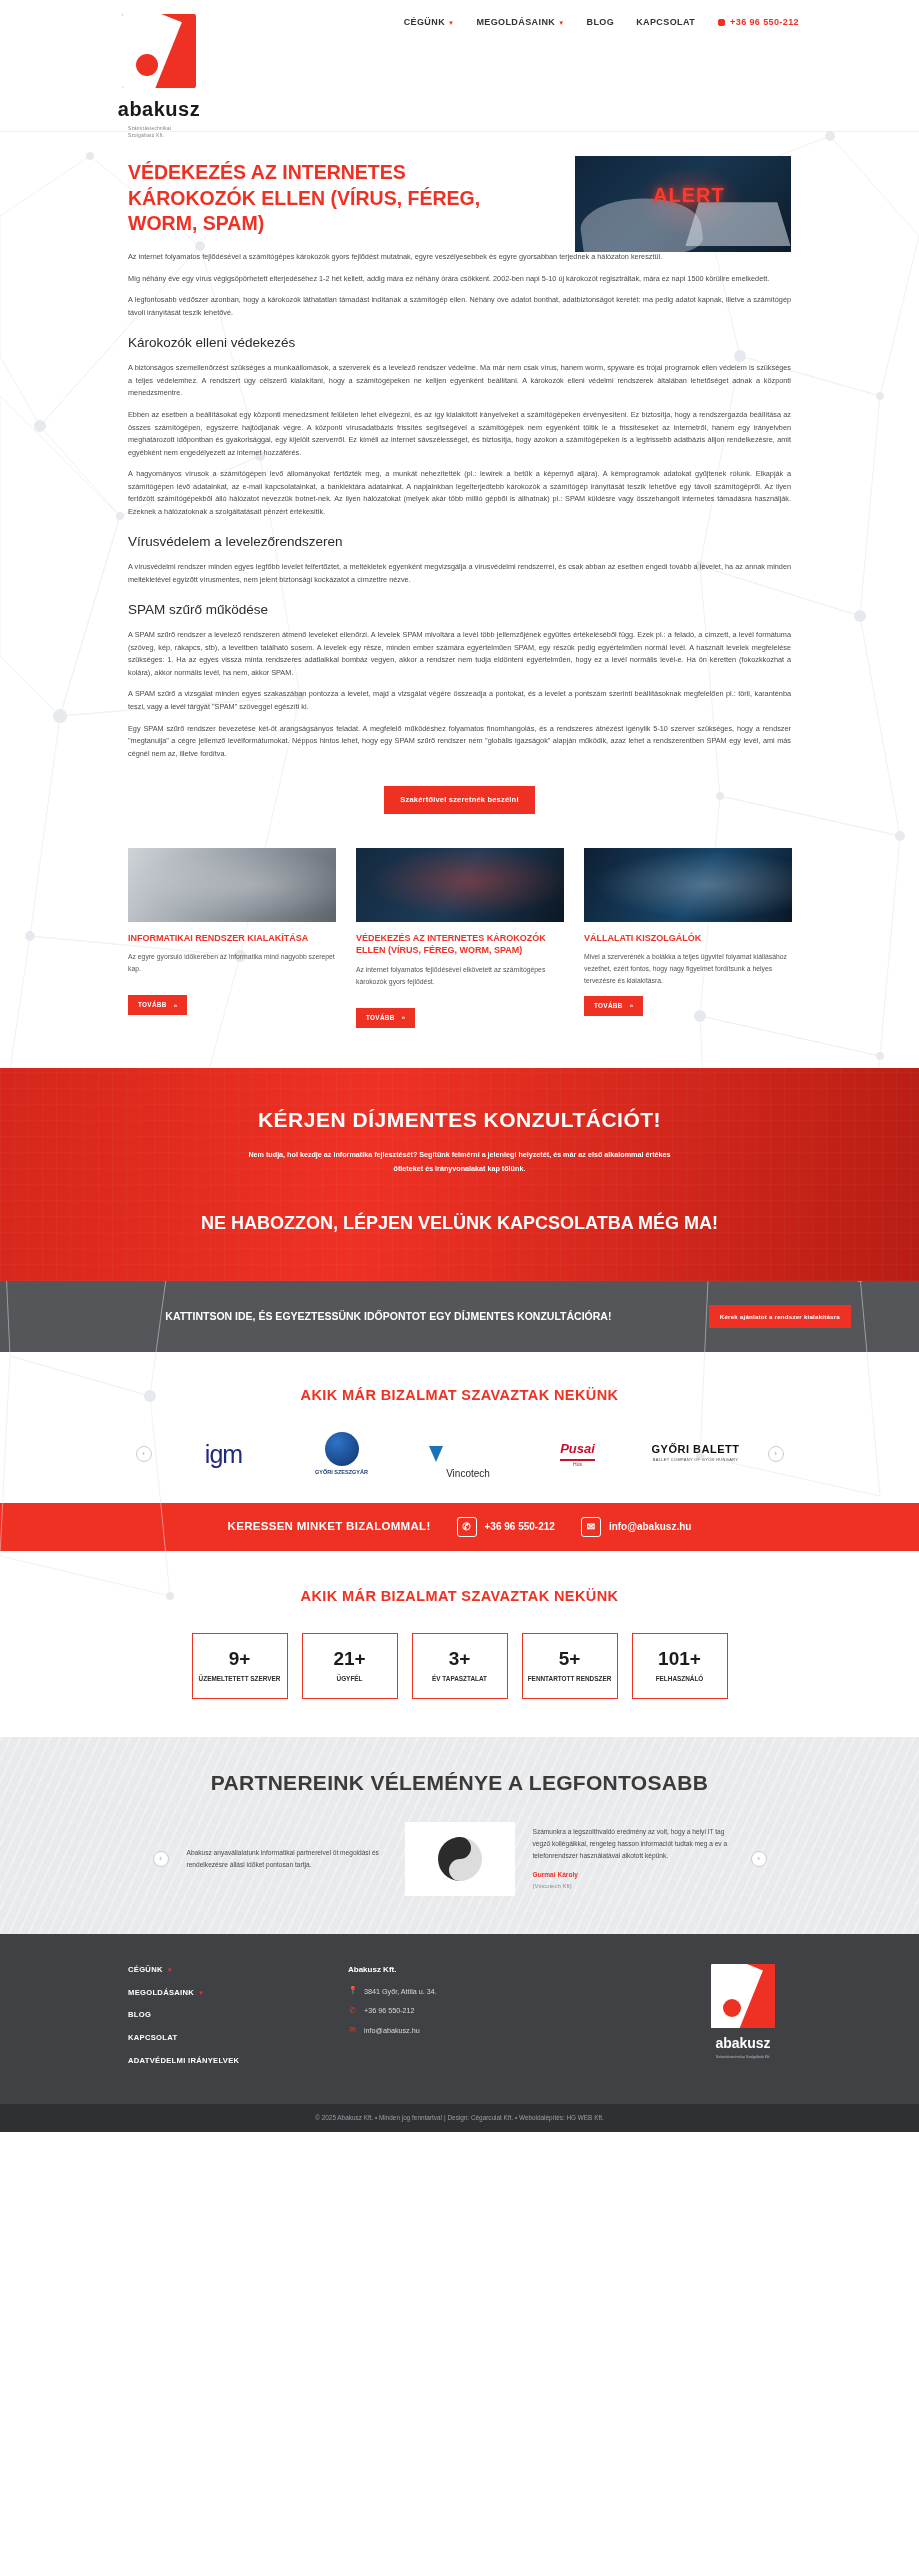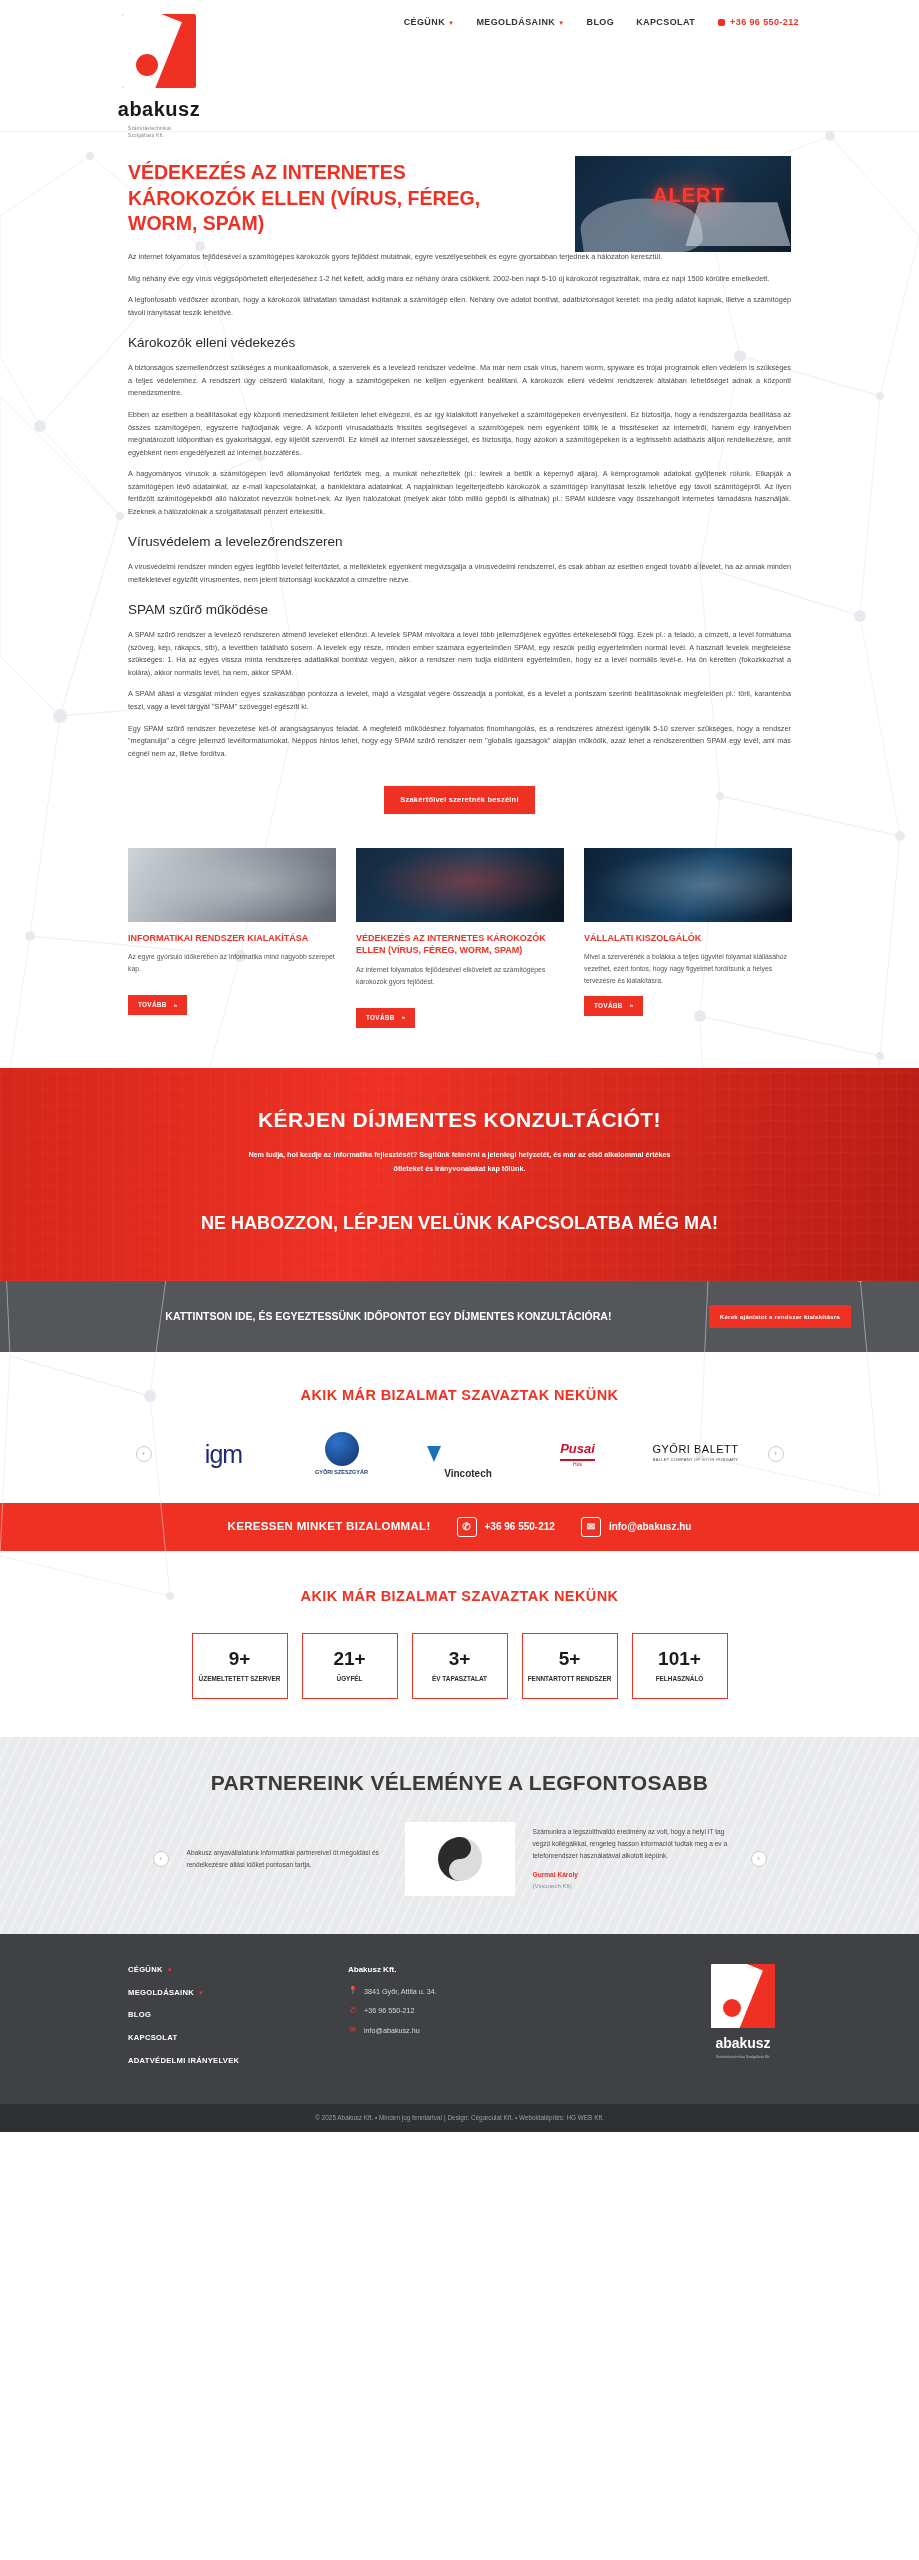--- a/index.html
+++ b/index.html
@@ -340,27 +340,27 @@
     background: radial-gradient(circle at 35% 30%, #2f73c9, #10336b);
   }
   .brand .bname { font-size: 5.5px; color: #1a3a73; font-weight: bold; margin-top: 2px; }
   .brand .vinco { display: flex; align-items: center; gap: 3px; }
   .brand .vmark {
     width: 0; height: 0;
     border-left: 7px solid transparent;
     border-right: 7px solid transparent;
     border-top: 16px solid #1c72b8;
   }
-  .brand .vtxt { font-size: 10px; color: #2b2b2b; font-weight: bold; margin-top: 40px; }
+  .brand .vtxt { font-size: 10px; color: #2b2b2b; font-weight: normal; margin-top: 40px; }
   .brand .pusai {
     font-size: 13px; color: #c8102e; font-weight: bold; font-style: italic;
     border-bottom: 2px solid #c8102e;
   }
   .brand .pusai-sub { font-size: 5px; color: #b3112a; }
-  .brand .gyori { font-size: 11px; font-weight: normal; color: #111; line-height: 1; letter-spacing: .5px;}
+  .brand .gyori { font-size: 11px; font-weight: bold; color: #111; line-height: 1; letter-spacing: .5px;}
   .brand .gyori-sub { font-size: 4px; color: #444; letter-spacing: .3px; margin-top: 2px;}
 
   
   .contact-bar {
     background: #ef3124;
     color: #fff;
     padding: 14px 128px;
     display: flex;
     align-items: center;
     justify-content: center;
@@ -588,21 +588,21 @@
     <p class="body">A biztonságos szemellenőrzést szükséges a munkaállomások, a szerverek és a levelező rendszer védelme. Ma már nem csak vírus, hanem worm, spyware és trójai programok ellen védelem is szükséges a teljes védelemhez. A rendszert úgy célszerű kialakítani, hogy a számítógépeken ne kelljen egyenként beállítani. A károkozók elleni védelmi rendszerek általában lehetőséget adnak a központi menedzsmentre.</p>
     <p class="body">Ebben az esetben a beállításokat egy központi menedzsment felületen lehet elvégezni, és az így kialakított irányelveket a számítógépeken érvényesíteni. Ez biztosítja, hogy a rendszergazda beállítása az összes számítógépen, egyszerre hajtódjanak végre. A központi vírusadatbázis frissítés segítségével a számítógépek nem egyenként töltik le a frissítéseket az internetről, hanem egy irányelvben meghatározott időpontban és gyakorisággal, egy kijelölt szerverről. Ez kíméli az internet sávszélességet, és biztosítja, hogy azokon a számítógépeken is a legfrissebb adatbázis álljon rendelkezésre, amit egyébként nem engedélyezett az internet hozzáférés.</p>
 
     <p class="body">A hagyományos vírusok a számítógépen levő állományokat fertőzték meg, a munkát nehezítették (pl.: lewirek a betűk a képernyő aljára). A kémprogramok adatokat gyűjtenek rólunk. Elkapják a számítógépen lévő adatainkat, az e-mail kapcsolatainkat, a banklektára adatainkat. A napjainkban legelterjedtebb károkozók a számítógép irányítását teszik lehetővé egy távoli számítógépről. Az ilyen fertőzött számítógépekből álló hálózatot nevezzük botnet-nek. Az ilyen hálózatokat (melyek akár több millió gépből is állhatnak) pl.: SPAM küldésre vagy összehangolt internetes támadásra használják. Ezeknek a hálózatoknak a szolgáltatásait pénzért értékesítik.</p>
 
     <h2 class="sec">Vírusvédelem a levelezőrendszeren</h2>
     <p class="body">A vírusvédelmi rendszer minden egyes legfőbb levelet felfertőztet, a meltékletek egyenként megvizsgálja a vírusvédelmi rendszerrel, és csak abban az esetben engedi tovább a levelet, ha az annak minden meltékletével egyizőtt vírusmentes, nem jelent biztonsági kockázatot a címzettre nézve.</p>
 
     <h2 class="sec">SPAM szűrő működése</h2>
     <p class="body">A SPAM szűrő rendszer a levelező rendszeren átmenő leveleket ellenőrzi. A levelek SPAM mivoltára a levél több jellemzőjének együttes értékeléséből függ. Ezek pl.: a feladó, a címzett, a levél formátuma (szöveg, kép, rákapcs, stb), a leveltben található sosem. A levelek egy része, minden ember számára egyértelműen SPAM, egy részük pedig egyértelműen normál levél. A használt levelek megfelelése szükséges: 1. Ha az egyes vissza minta rendszeres adatlaikkal bombáz vegyen, akkor a rendszer nem tudja eldönteni egyértelműen, hogy ez a levél normális levél-e. Ha ön kéretten (fokozkkozhat a kolára), akkor normális levél, ha nem, akkor SPAM.</p>
-    <p class="body">A SPAM állási a vizsgálat minden egyes szakaszában pontozza a levelet, majd a vizsgálat végére összeadja a pontokat, és a levelet a pontszám szerinti beállításoknak megfelelően pl.: törli, karanténba teszi, vagy a levél tárgyát "SPAM" szöveggel egészíti ki.</p>
+    <p class="body">A SPAM szűrő a vizsgálat minden egyes szakaszában pontozza a levelet, majd a vizsgálat végére összeadja a pontokat, és a levelet a pontszám szerinti beállításoknak megfelelően pl.: törli, karanténba teszi, vagy a levél tárgyát "SPAM" szöveggel egészíti ki.</p>
     <p class="body">Egy SPAM szűrő rendszer bevezetése két-öt arangságsányos feladat. A megfelelő működéshez folyamatos finomhangolás, és a rendszeres átnézést igénylik 5-10 szerver szükséges, hogy a rendszer "megtanulja" a cégre jellemző levélformátumokat. Néppos hintos lehet, hogy egy SPAM szűrő rendszer nem "globális igazságok" alapján működik, azaz lehet a rendszerentben SPAM egy levél, ami más cégnél nem az, illetve fordítva.</p>
 
     <div class="cta-center">
       <a href="#" class="btn-red">Szakértőivel szeretnék beszélni</a>
     </div>
   </div>
 
   <div class="cards">
     <div class="card">
       <div class="thumb thumb-a">

